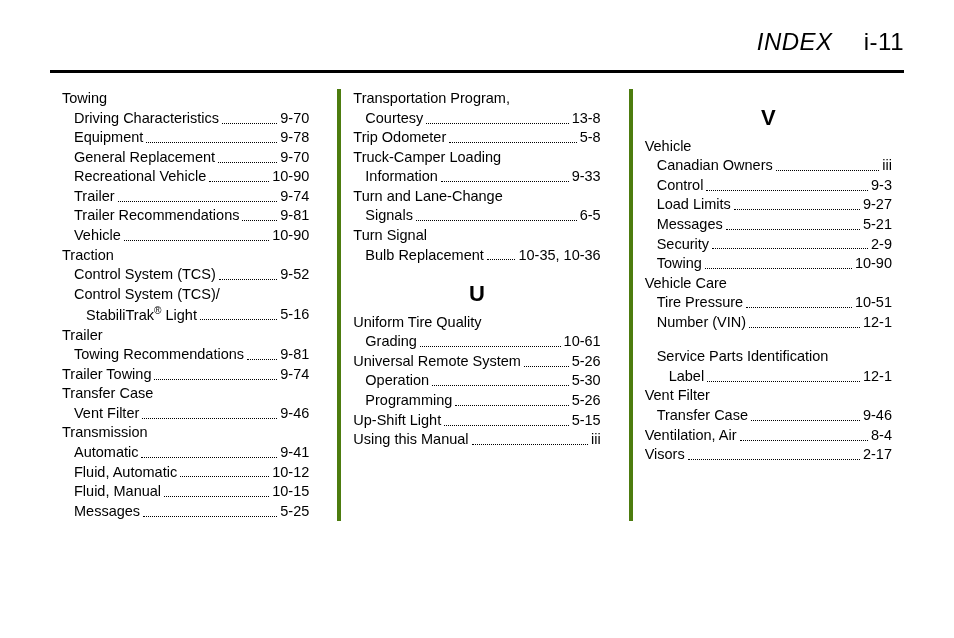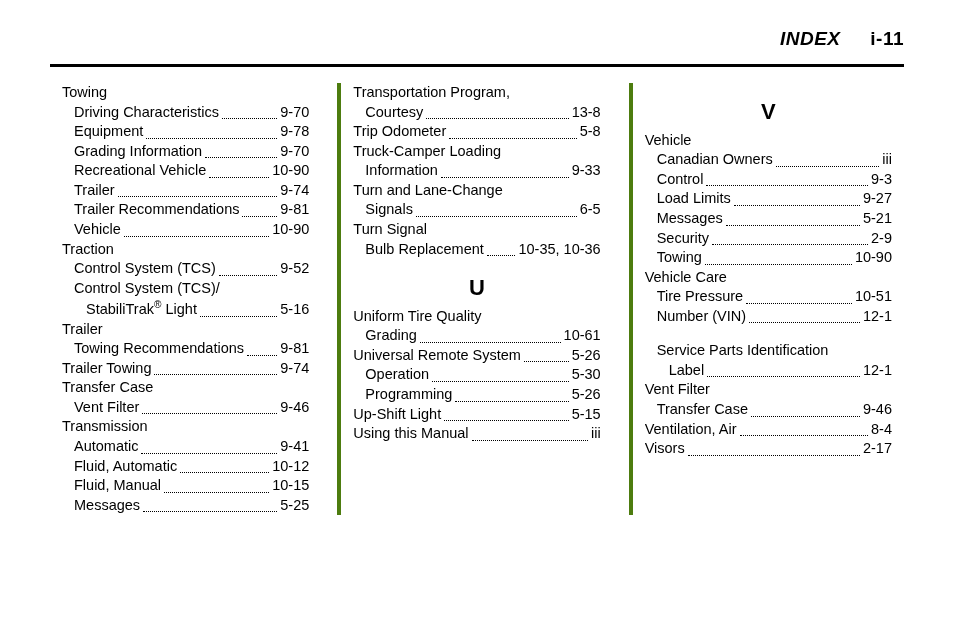--- a/index.html
+++ b/index.html
@@ -14,22 +14,22 @@
   }
   .page {
     padding: 28px 50px 20px 50px;
     box-sizing: border-box;
     width: 100%;
     height: 100%;
     position: relative;
   }
   .header {
     text-align: right;
-    font-size: 19px;
-    font-weight: bold;
+    font-size: 24px;
+    font-weight: normal;
     letter-spacing: 0.5px;
     padding-bottom: 6px;
     margin-bottom: 8px;
   }
   .header .indextxt {
     font-style: italic;
     margin-right: 24px;
   }
   .rule {
     border-bottom: 3px solid #000;
@@ -51,21 +51,21 @@
   }
   .section-letter {
     text-align: center;
     font-size: 22px;
     font-weight: bold;
     margin-top: 14px;
     margin-bottom: 4px;
   }
   .entry {
     display: flex;
-    align-items: flex-end;
+    align-items: center;
     white-space: nowrap;
     overflow: hidden;
   }
   .entry.sub {
     padding-left: 12px;
   }
   .entry.subcont {
     padding-left: 24px;
   }
   .entry .label {
@@ -104,21 +104,21 @@
           <span class="label">Driving Characteristics</span>
           <span class="dots"></span>
           <span class="pageno">9-70</span>
         </div>
         <div class="entry sub">
           <span class="label">Equipment</span>
           <span class="dots"></span>
           <span class="pageno">9-78</span>
         </div>
         <div class="entry sub">
-          <span class="label">Grading Information</span>
+          <span class="label">General Replacement</span>
           <span class="dots"></span>
           <span class="pageno">9-70</span>
         </div>
         <div class="entry sub">
           <span class="label">Recreational Vehicle</span>
           <span class="dots"></span>
           <span class="pageno">10-90</span>
         </div>
         <div class="entry sub">
           <span class="label">Trailer</span>

